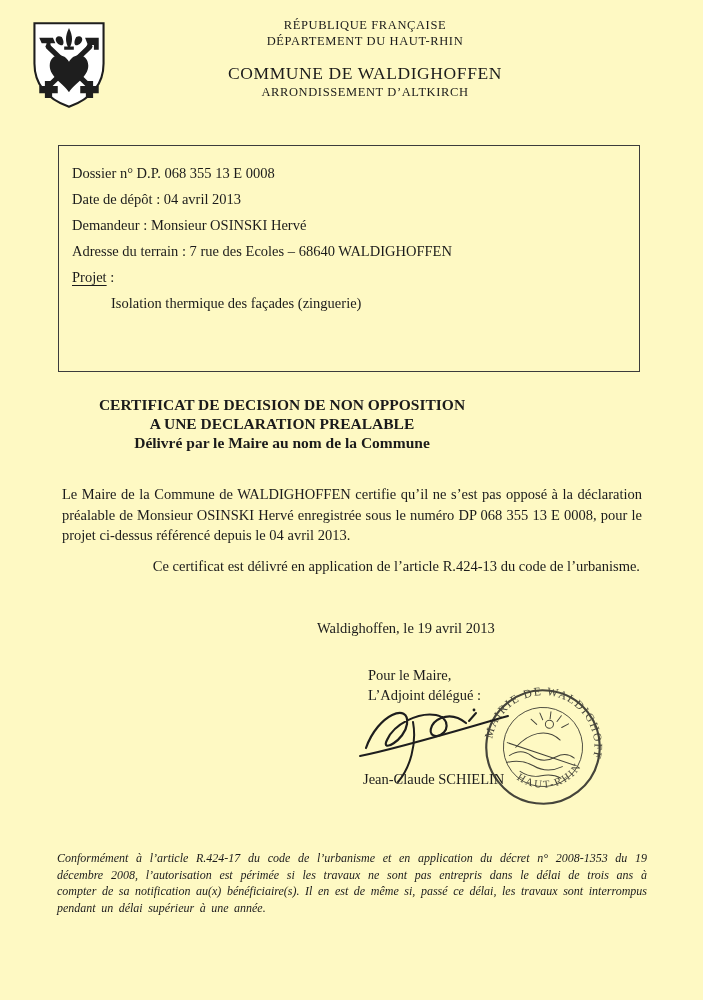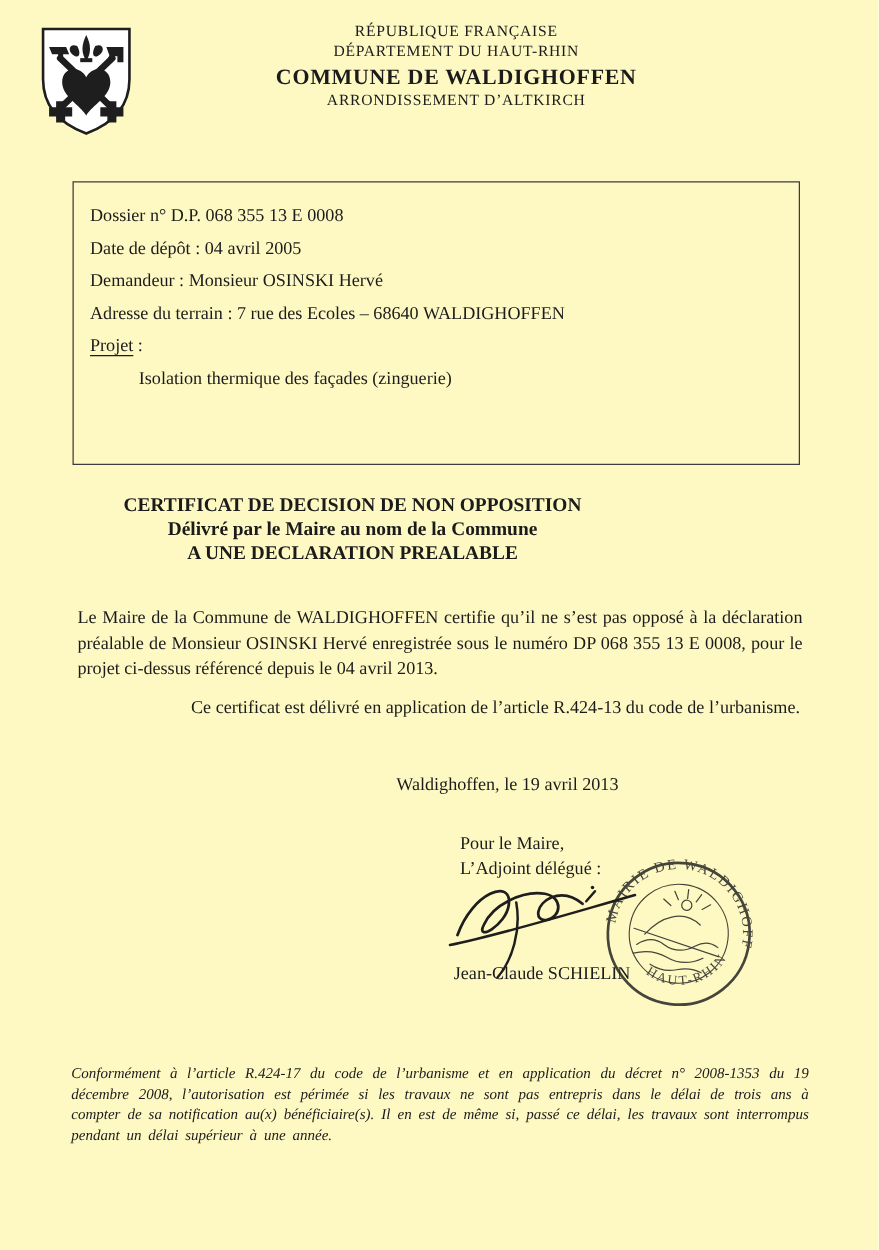--- a/index.html
+++ b/index.html
@@ -20,21 +20,21 @@
     width: 84px; height: 90px;
   }
   .letterhead {
     position: absolute;
     left: 30px; top: 18px;
     width: 670px;
     text-align: center;
     line-height: 1.25;
   }
   .lh-small { font-size: 12.5px; letter-spacing: 0.6px; }
-  .lh-big   { font-size: 17.5px; letter-spacing: 0.6px; margin-top: 2px; font-weight: bold; }
+  .lh-big   { font-size: 17.5px; letter-spacing: 0.6px; margin-top: 14px; }
   
   .dossier-box {
     position: absolute;
     left: 58px; top: 145px;
     width: 582px; height: 227px;
     border: 1.4px solid #3c3c3c;
     padding: 14px 12px 0 13px;
   }
   .dossier-box p { font-size: 14.5px; line-height: 26px; white-space: nowrap; }
   .projet-label { text-decoration: underline; text-underline-offset: 3px; }
@@ -142,31 +142,31 @@
 
   <div class="letterhead">
     <div class="lh-small">RÉPUBLIQUE FRANÇAISE</div>
     <div class="lh-small">DÉPARTEMENT DU HAUT-RHIN</div>
     <div class="lh-big">COMMUNE DE WALDIGHOFFEN</div>
     <div class="lh-small">ARRONDISSEMENT D’ALTKIRCH</div>
   </div>
 
   <div class="dossier-box">
     <p>Dossier n° D.P. 068 355 13 E 0008</p>
-    <p>Date de dépôt : 04 avril 2005</p>
+    <p>Date de dépôt : 04 avril 2013</p>
     <p>Demandeur : Monsieur OSINSKI Hervé</p>
     <p>Adresse du terrain : 7 rue des Ecoles – 68640 WALDIGHOFFEN</p>
     <p><span class="projet-label">Projet</span><span> :</span></p>
     <p class="projet-value">Isolation thermique des façades (zinguerie)</p>
   </div>
 
   <div class="doc-title">
     <div>CERTIFICAT DE DECISION DE NON OPPOSITION</div>
+    <div>A UNE DECLARATION PREALABLE</div>
     <div>Délivré par le Maire au nom de la Commune</div>
-    <div>A UNE DECLARATION PREALABLE</div>
   </div>
 
   <p class="para1">Le Maire de la Commune de WALDIGHOFFEN certifie qu’il ne s’est pas opposé à la déclaration préalable de Monsieur OSINSKI Hervé enregistrée sous le numéro DP 068 355 13 E 0008, pour le projet ci-dessus référencé depuis le 04 avril 2013.</p>
   <p class="para2">Ce certificat est délivré en application de l’article R.424-13 du code de l’urbanisme.</p>
   <p class="date-line">Waldighoffen, le 19 avril 2013</p>
 
   <div class="sig-block">
     <div>Pour le Maire,</div>
     <div>L’Adjoint délégué :</div>
   </div>

